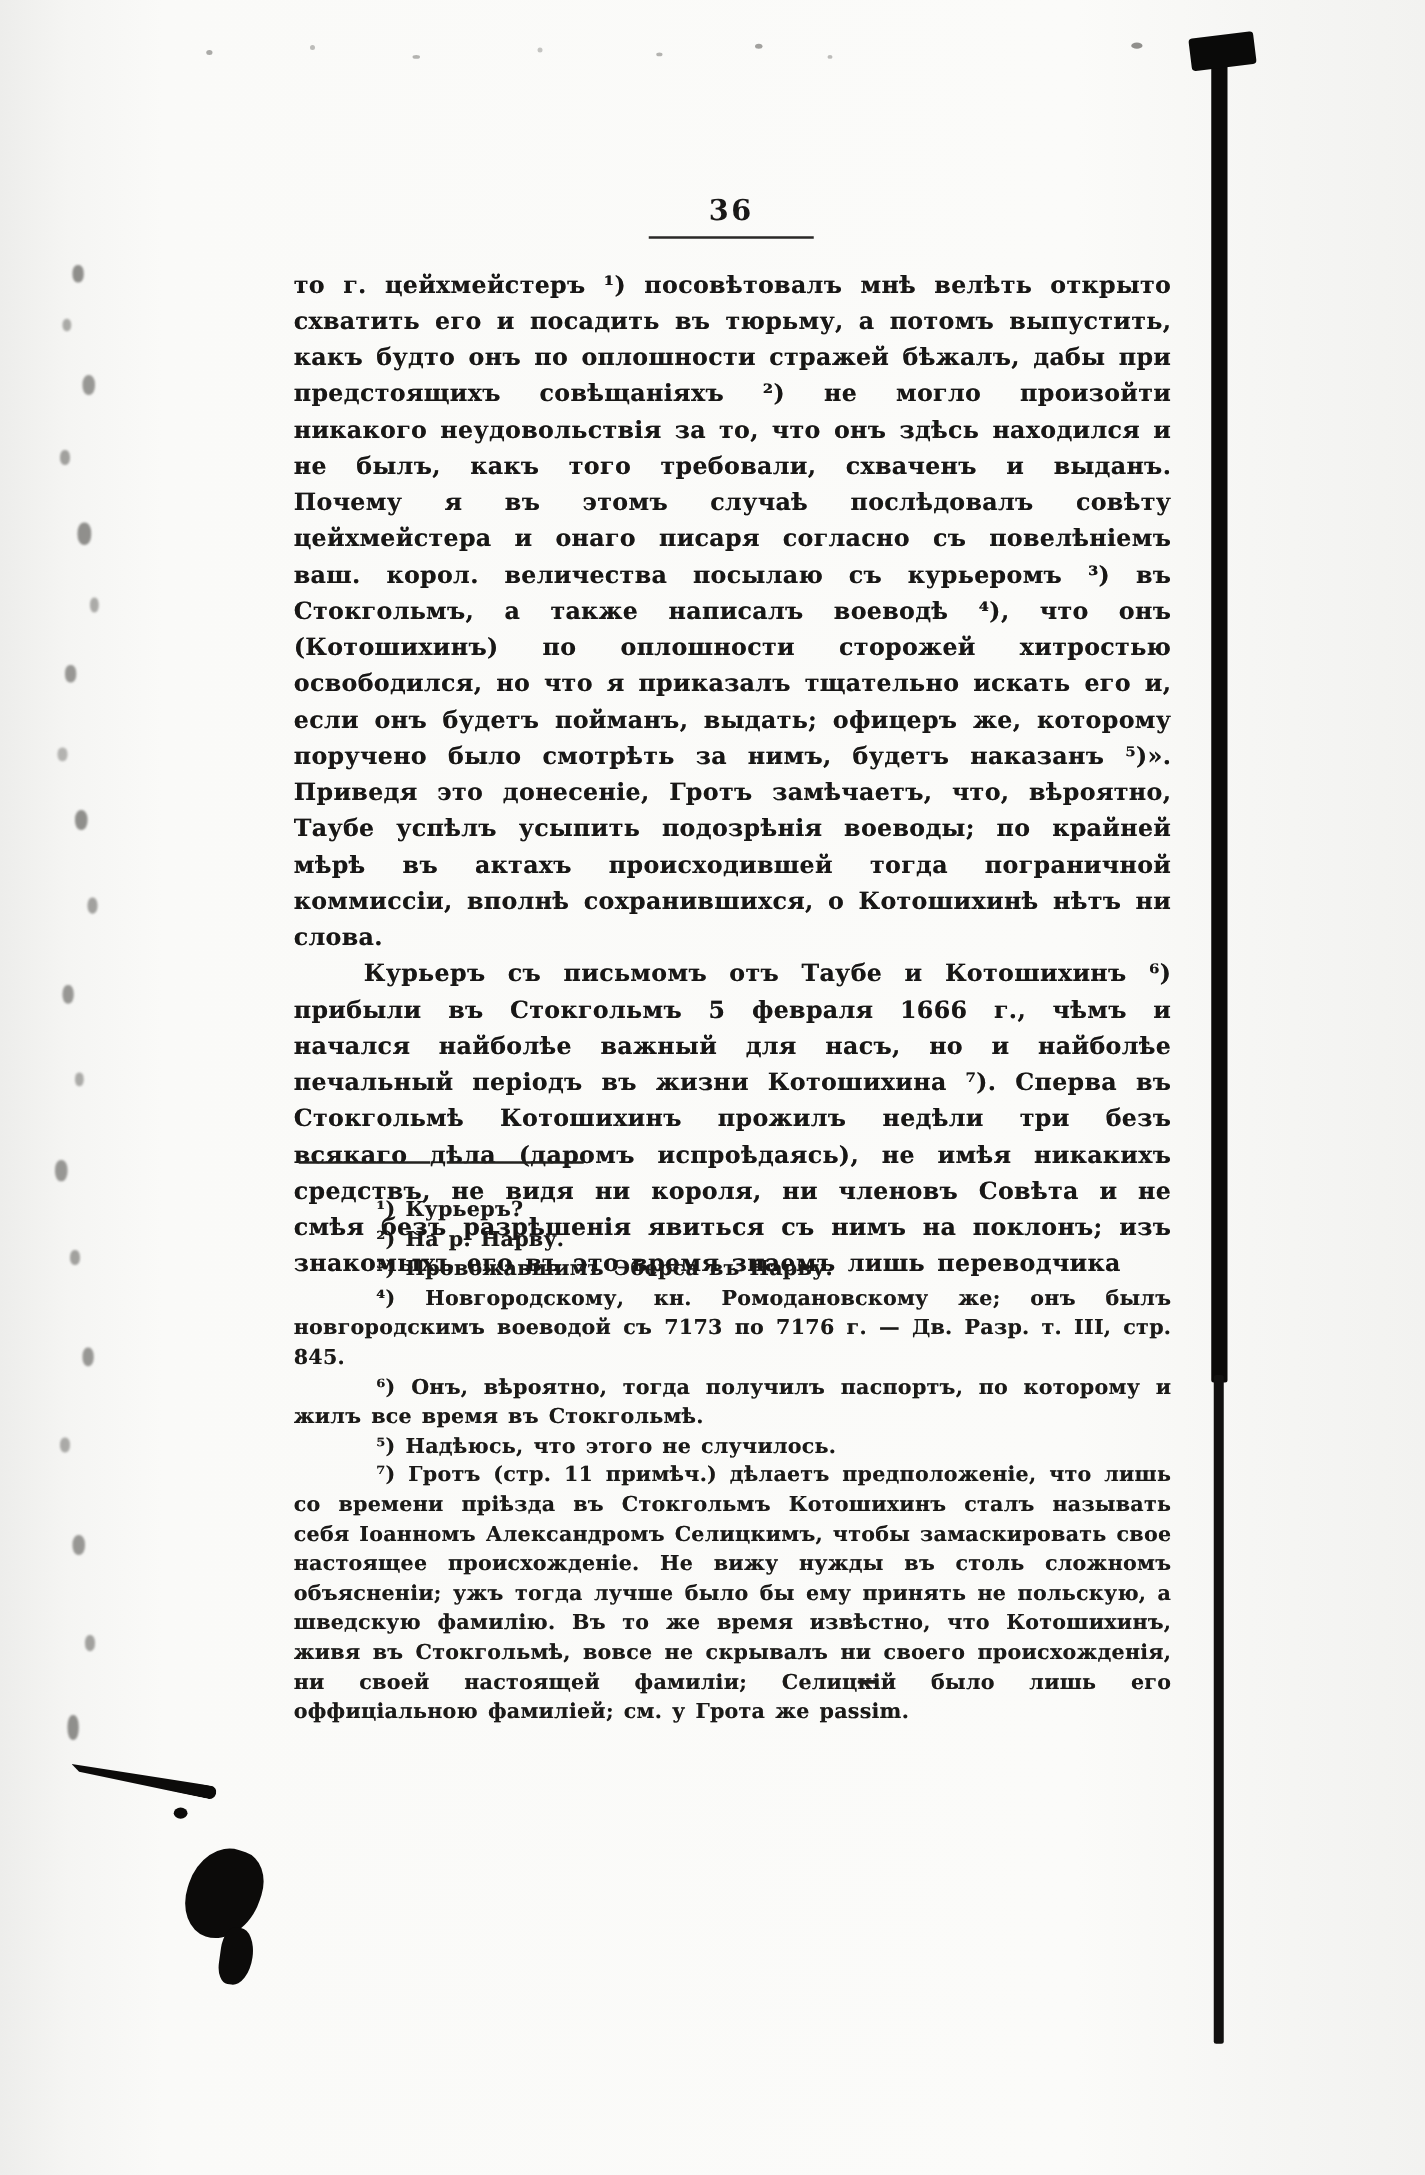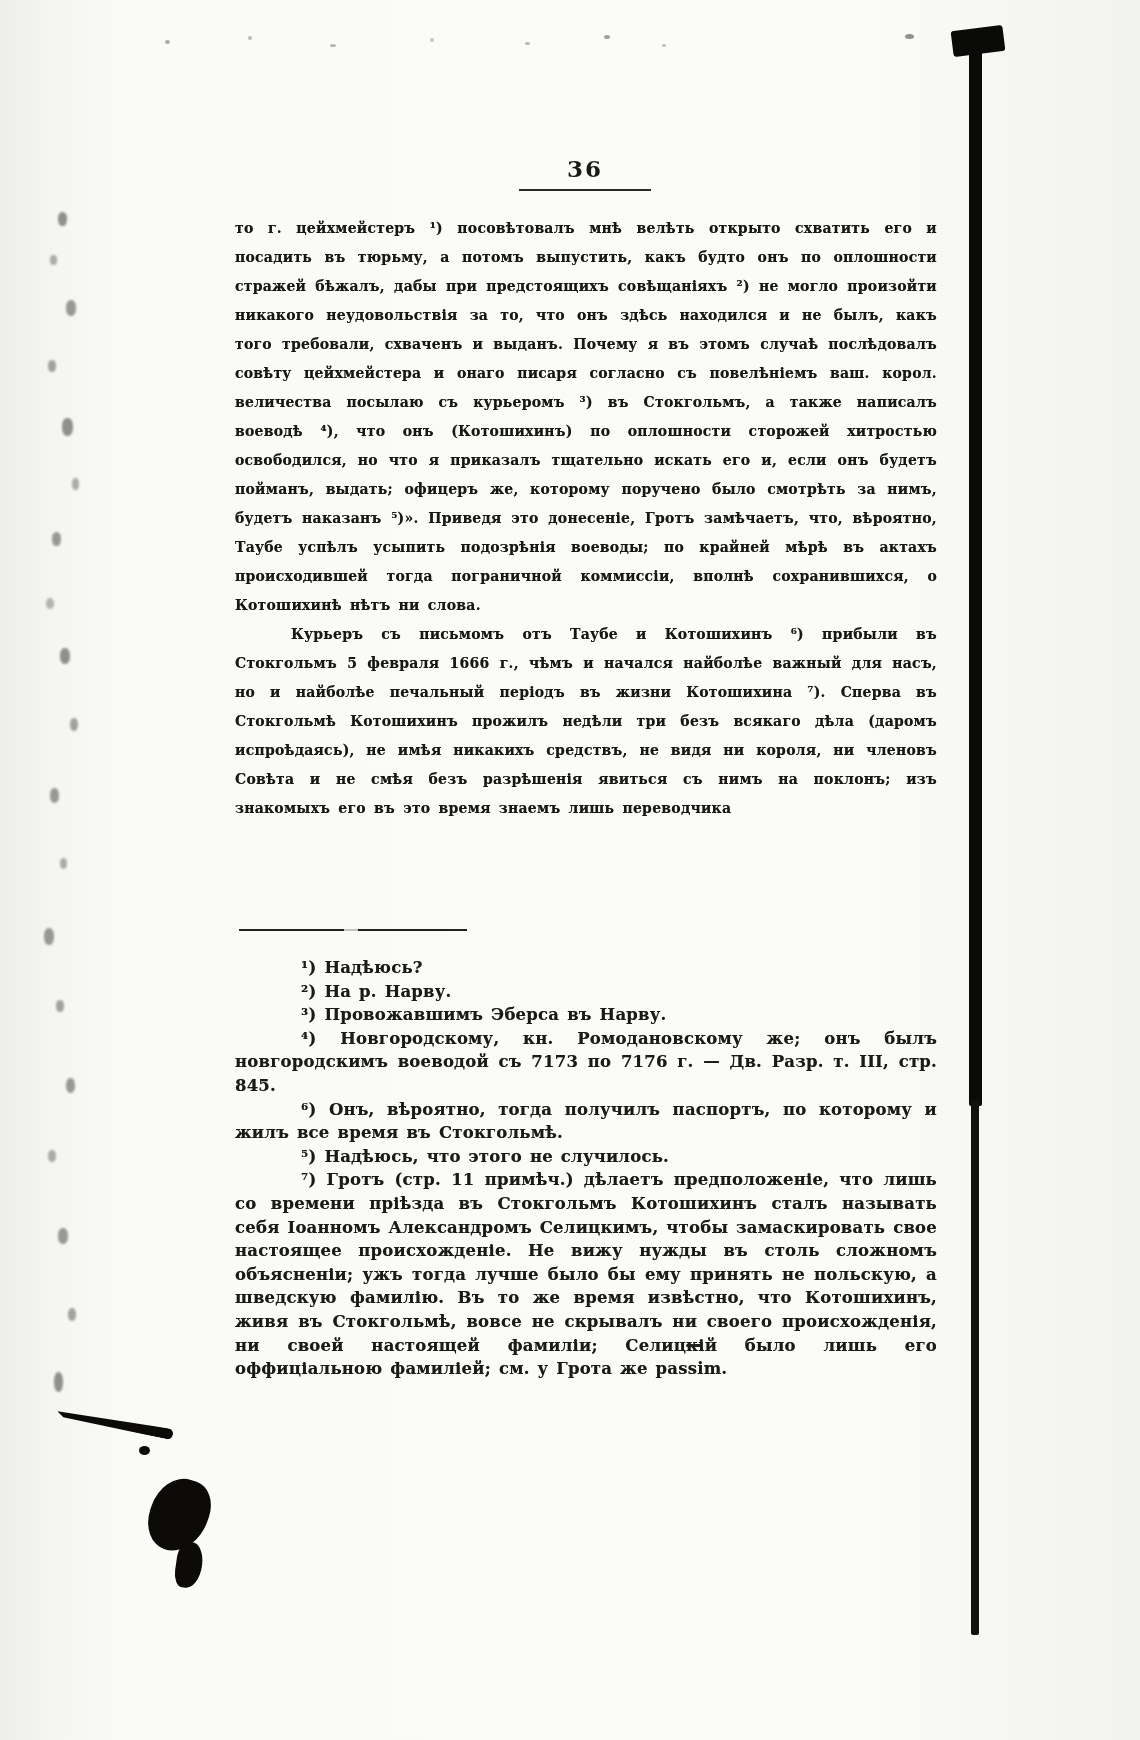--- a/index.html
+++ b/index.html
@@ -41,21 +41,21 @@
   }
   
   .body-text {
     position: absolute;
     left: 235px;
     top: 214px;
     width: 702px;
   }
   .para {
     margin: 0;
-    font-size: 14px;
+    font-size: 19px;
     line-height: 29px;
     font-weight: 700;
     text-align: justify;
     word-spacing: 3px;
     letter-spacing: 0.25px;
     color: #181716;
     text-shadow: 0 0 0.5px rgba(20,18,16,0.55);
   }
   .para.indent { text-indent: 56px; }
   
@@ -129,21 +129,21 @@
   </div>
 
   <div class="body-text">
     <p class="para">то г. цейхмейстеръ ¹) посовѣтовалъ мнѣ велѣть открыто схватить его и посадить въ тюрьму, а потомъ выпустить, какъ будто онъ по оплошности стражей бѣжалъ, дабы при предстоящихъ совѣщаніяхъ ²) не могло произойти никакого неудовольствія за то, что онъ здѣсь находился и не былъ, какъ того требовали, схваченъ и выданъ. Почему я въ этомъ случаѣ послѣдовалъ совѣту цейхмейстера и онаго писаря согласно съ повелѣніемъ ваш. корол. величества посылаю съ курьеромъ ³) въ Стокгольмъ, а также написалъ воеводѣ ⁴), что онъ (Котошихинъ) по оплошности сторожей хитростью освободился, но что я приказалъ тщательно искать его и, если онъ будетъ пойманъ, выдать; офицеръ же, которому поручено было смотрѣть за нимъ, будетъ наказанъ ⁵)». Приведя это донесеніе, Гротъ замѣчаетъ, что, вѣроятно, Таубе успѣлъ усыпить подозрѣнія воеводы; по крайней мѣрѣ въ актахъ происходившей тогда пограничной коммиссіи, вполнѣ сохранившихся, о Котошихинѣ нѣтъ ни слова.</p>
     <p class="para indent">Курьеръ съ письмомъ отъ Таубе и Котошихинъ ⁶) прибыли въ Стокгольмъ 5 февраля 1666 г., чѣмъ и начался найболѣе важный для насъ, но и найболѣе печальный періодъ въ жизни Котошихина ⁷). Сперва въ Стокгольмѣ Котошихинъ прожилъ недѣли три безъ всякаго дѣла (даромъ испроѣдаясь), не имѣя никакихъ средствъ, не видя ни короля, ни членовъ Совѣта и не смѣя безъ разрѣшенія явиться съ нимъ на поклонъ; изъ знакомыхъ его въ это время знаемъ лишь переводчика</p>
   </div>
 
   <div class="footnote-rule"></div>
 
   <div class="footnotes">
-    <p>¹) Надѣюсь?</p>
+    <p>¹) Курьеръ?</p>
     <p>²) На р. Нарву.</p>
     <p>³) Провожавшимъ Эберса въ Нарву.</p>
     <p>⁴) Новгородскому, кн. Ромодановскому же; онъ былъ новгородскимъ воеводой съ 7173 по 7176 г. — Дв. Разр. т. III, стр. 845.</p>
     <p>⁶) Онъ, вѣроятно, тогда получилъ паспортъ, по которому и жилъ все время въ Стокгольмѣ.</p>
     <p>⁵) Надѣюсь, что этого не случилось.</p>
     <p>⁷) Гротъ (стр. 11 примѣч.) дѣлаетъ предположеніе, что лишь со времени пріѣзда въ Стокгольмъ Котошихинъ сталъ называть себя Іоанномъ Александромъ Селицкимъ, чтобы замаскировать свое настоящее происхожденіе. Не вижу нужды въ столь сложномъ объясненіи; ужъ тогда лучше было бы ему принять не польскую, а шведскую фамилію. Въ то же время извѣстно, что Котошихинъ, живя въ Стокгольмѣ, вовсе не скрывалъ ни своего происхожденія, ни своей настоящей фамиліи; Селицкій было лишь его оффиціальною фамиліей; см. у Грота же passim.</p>
   </div>
 
   <div class="artifact right-bar-top"></div>
   <div class="artifact right-bar-bottom"></div>

